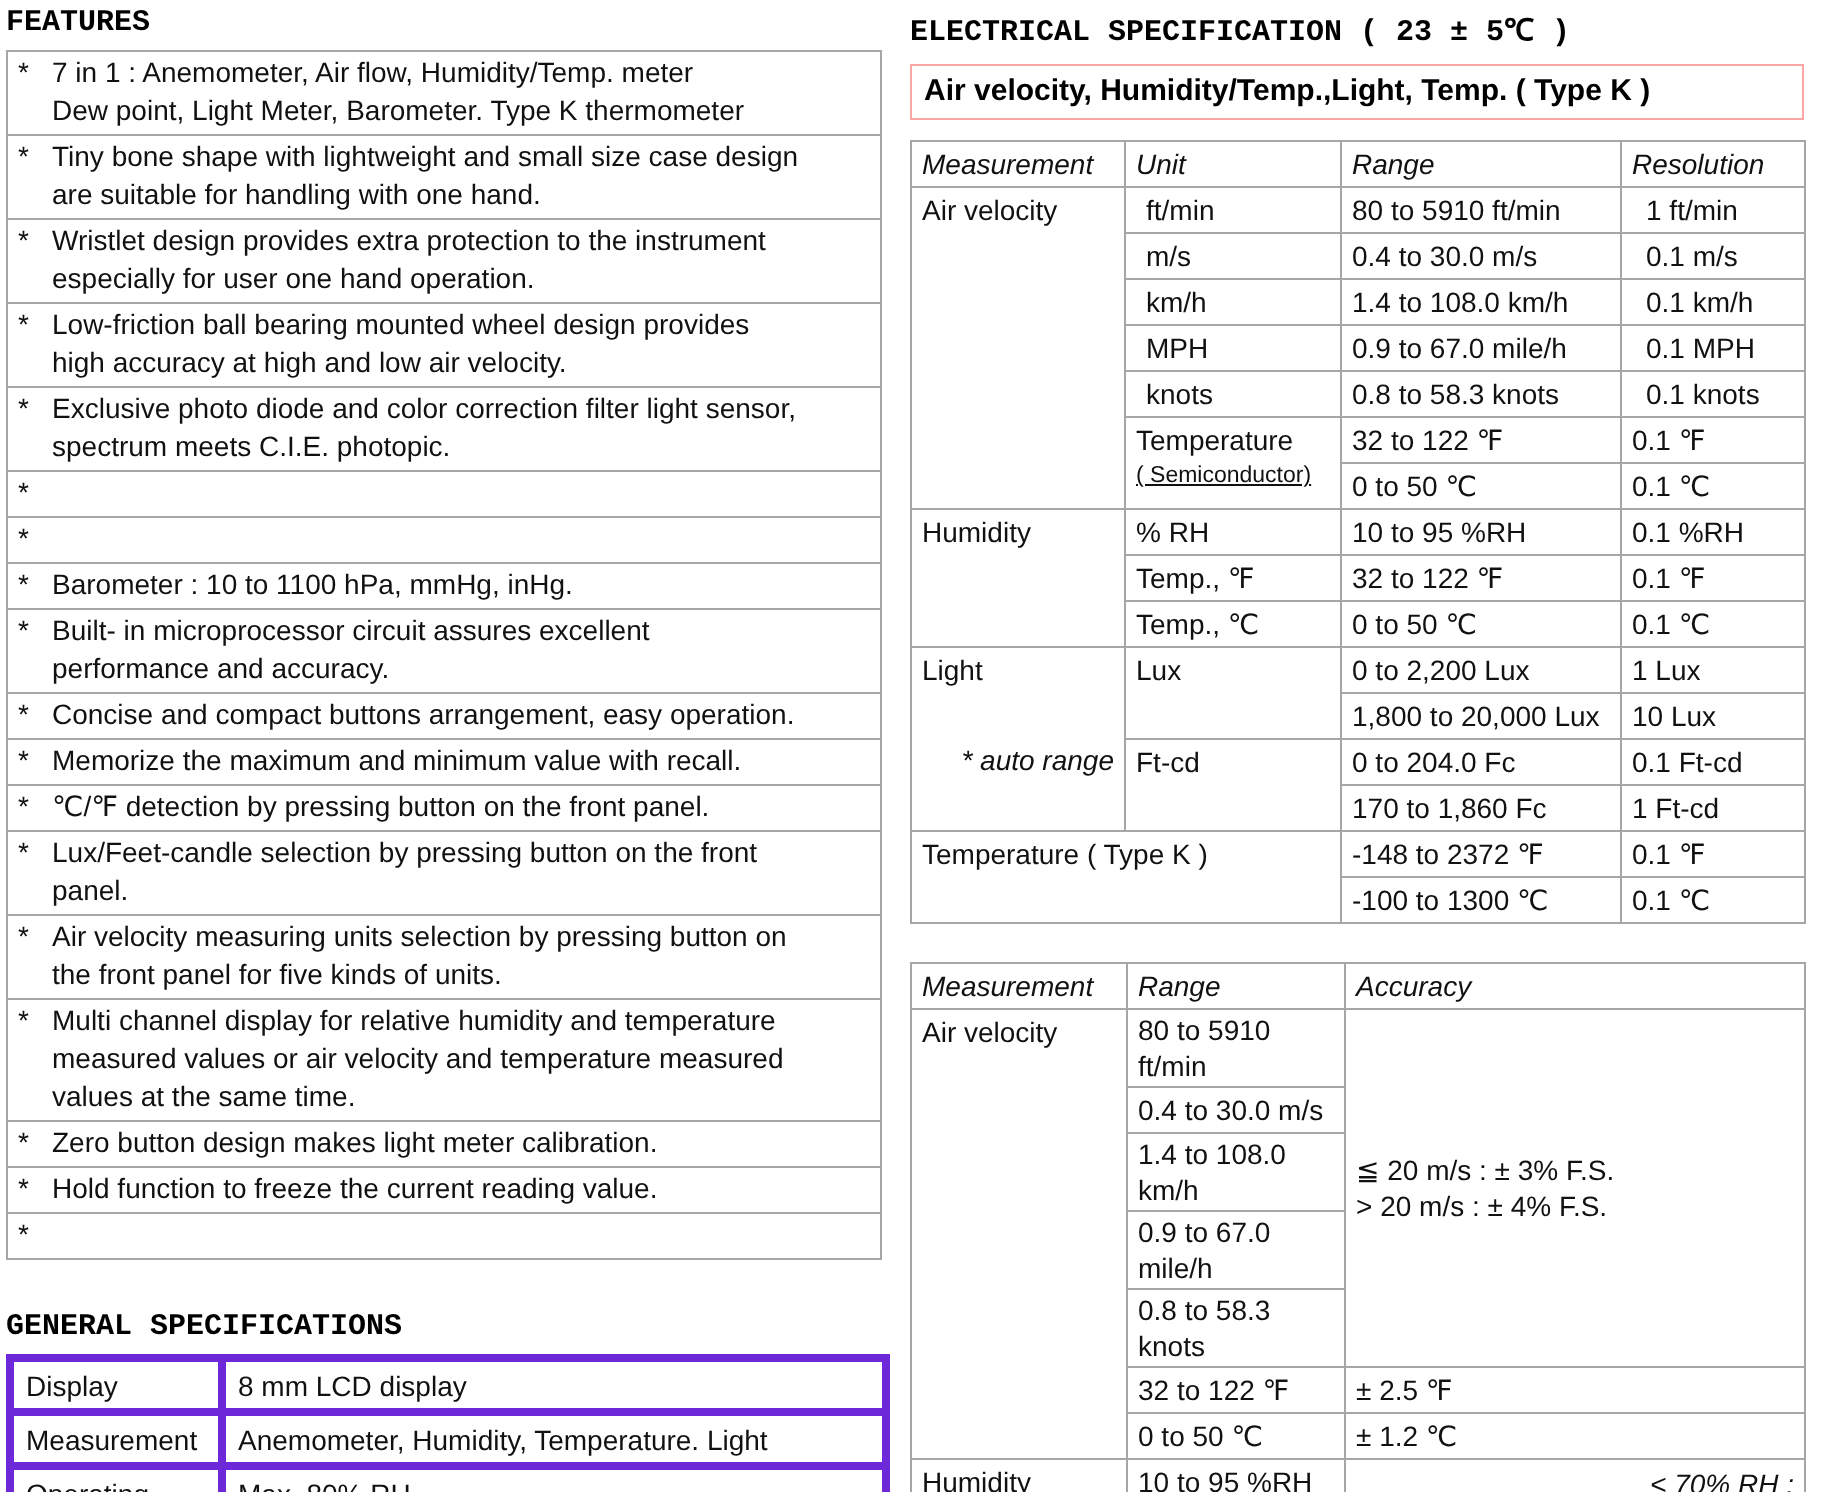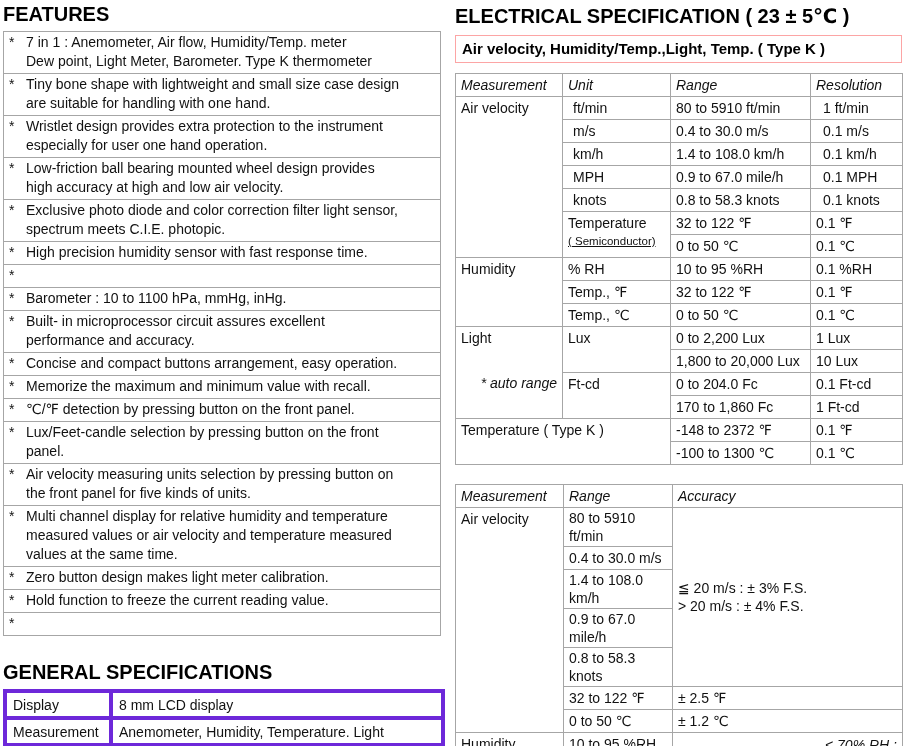--- a/index.html
+++ b/index.html
@@ -4,21 +4,21 @@
 <style>
   html,body { margin:0; padding:0; background:#ffffff; }
   .page {
     position:relative; width:920px; height:746px; overflow:hidden;
     background:#ffffff; color:#111111;
     font-family:"Liberation Sans","DejaVu Sans",sans-serif;
     font-size:14px;
   }
   
   .left-col { position:absolute; left:3px; top:3px; width:438px; }
-  .sec-title { font-size:20px; font-weight:bold; color:#000; margin:0 0 5px 0; }
+  .sec-title { font-size:15px; font-weight:bold; color:#000; margin:0 0 5px 0;font-family:Liberation Mono, monospace; }
   .features-box { border:1px solid #a6a6a6; }
   .frow { display:flex; border-bottom:1px solid #a6a6a6; padding:1px 4px 2px 4px; line-height:19px; }
   .frow:last-child { border-bottom:none; }
   .fstar { flex:none; width:17px; padding-left:1px; }
   .ftext { white-space:pre-line; flex:1; }
   .gspec { margin-top:25px; }
   .gtable { border-collapse:collapse; width:438px; table-layout:fixed; }
   .gtable td { border:4px solid #6d28d9; padding:2px 6px; height:19px; line-height:18px; vertical-align:middle; }
   
   .right-col { position:absolute; left:455px; top:4px; width:447px; }
@@ -69,21 +69,20 @@
           <span class="ftext">Low-friction ball bearing mounted wheel design provides
 high accuracy at high and low air velocity.</span>
         </div>
       <div class="frow">
           <span class="fstar">*</span>
           <span class="ftext">Exclusive photo diode and color correction filter light sensor,
 spectrum meets C.I.E. photopic.</span>
         </div>
       <div class="frow">
           <span class="fstar">*</span>
-          <span class="ftext">High precision humidity sensor with fast response time.</span>
         </div>
       <div class="frow">
           <span class="fstar">*</span>
         </div>
       <div class="frow">
           <span class="fstar">*</span>
           <span class="ftext">Barometer : 10 to 1100 hPa, mmHg, inHg.</span>
         </div>
       <div class="frow">
           <span class="fstar">*</span>

